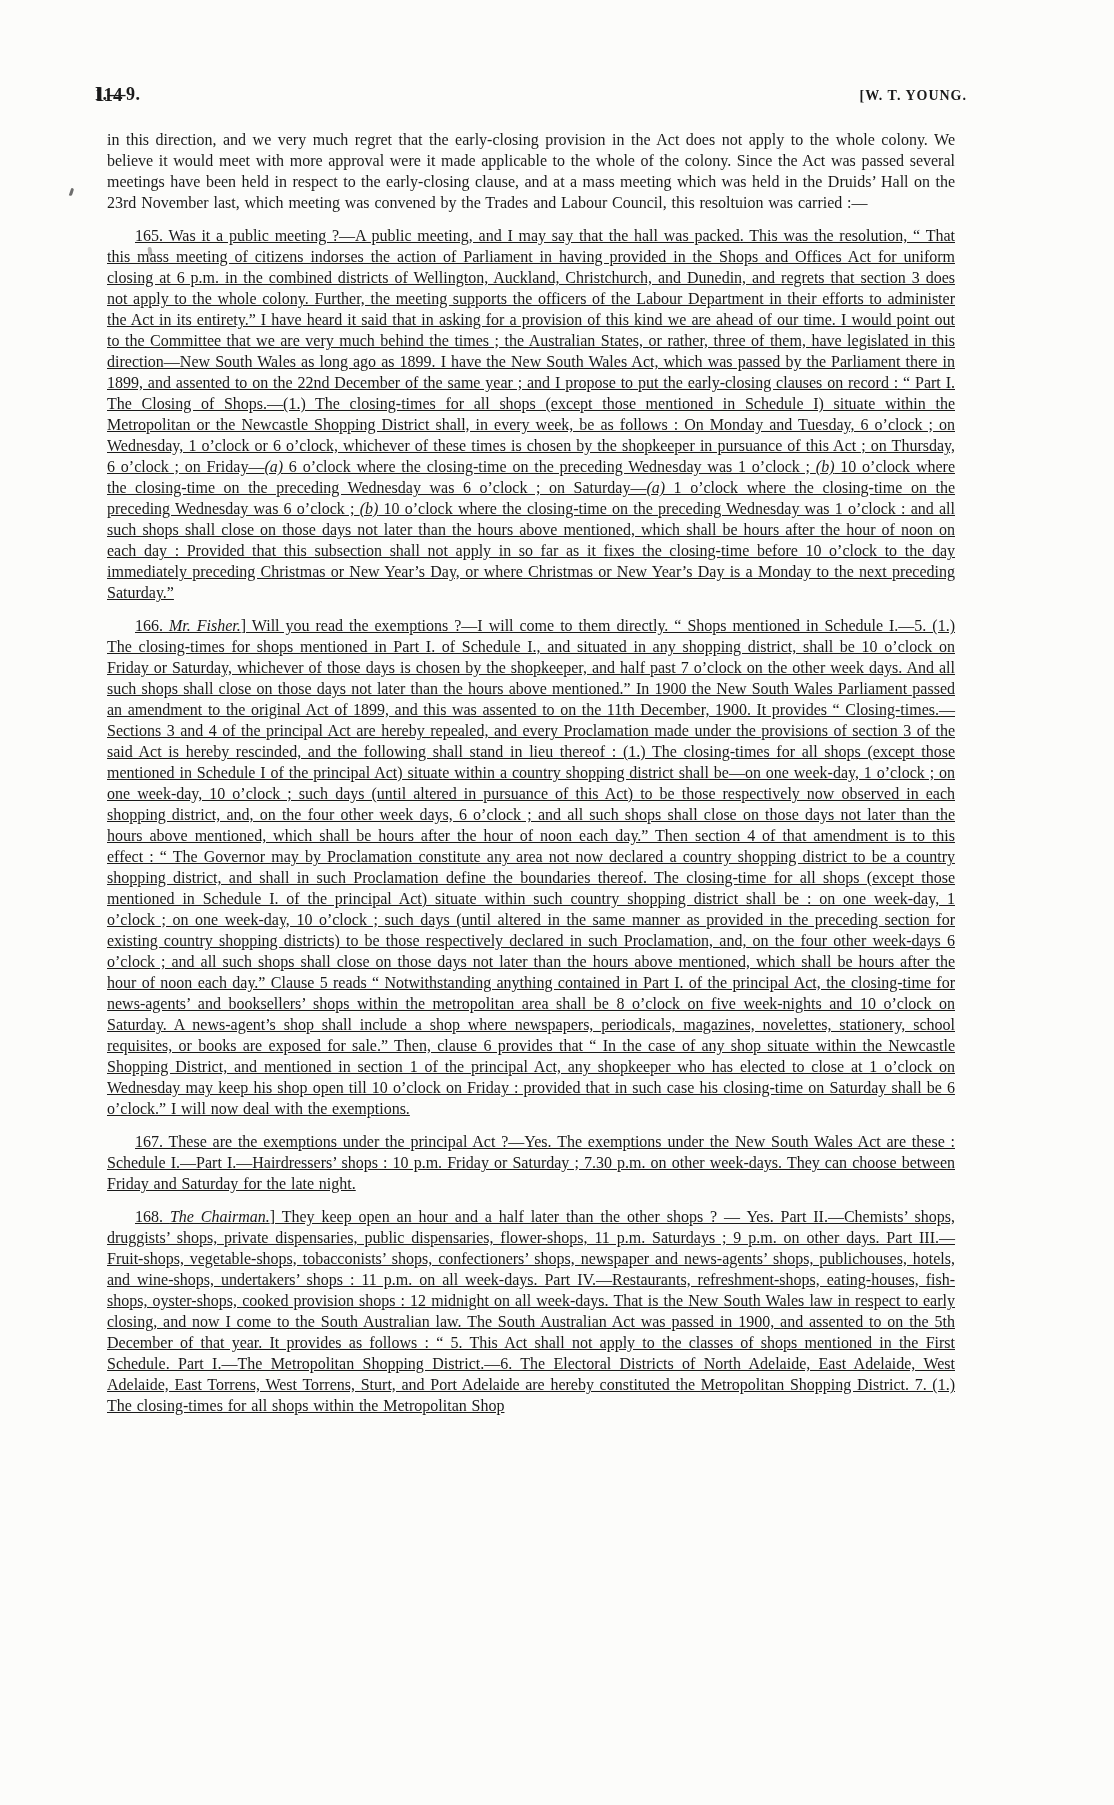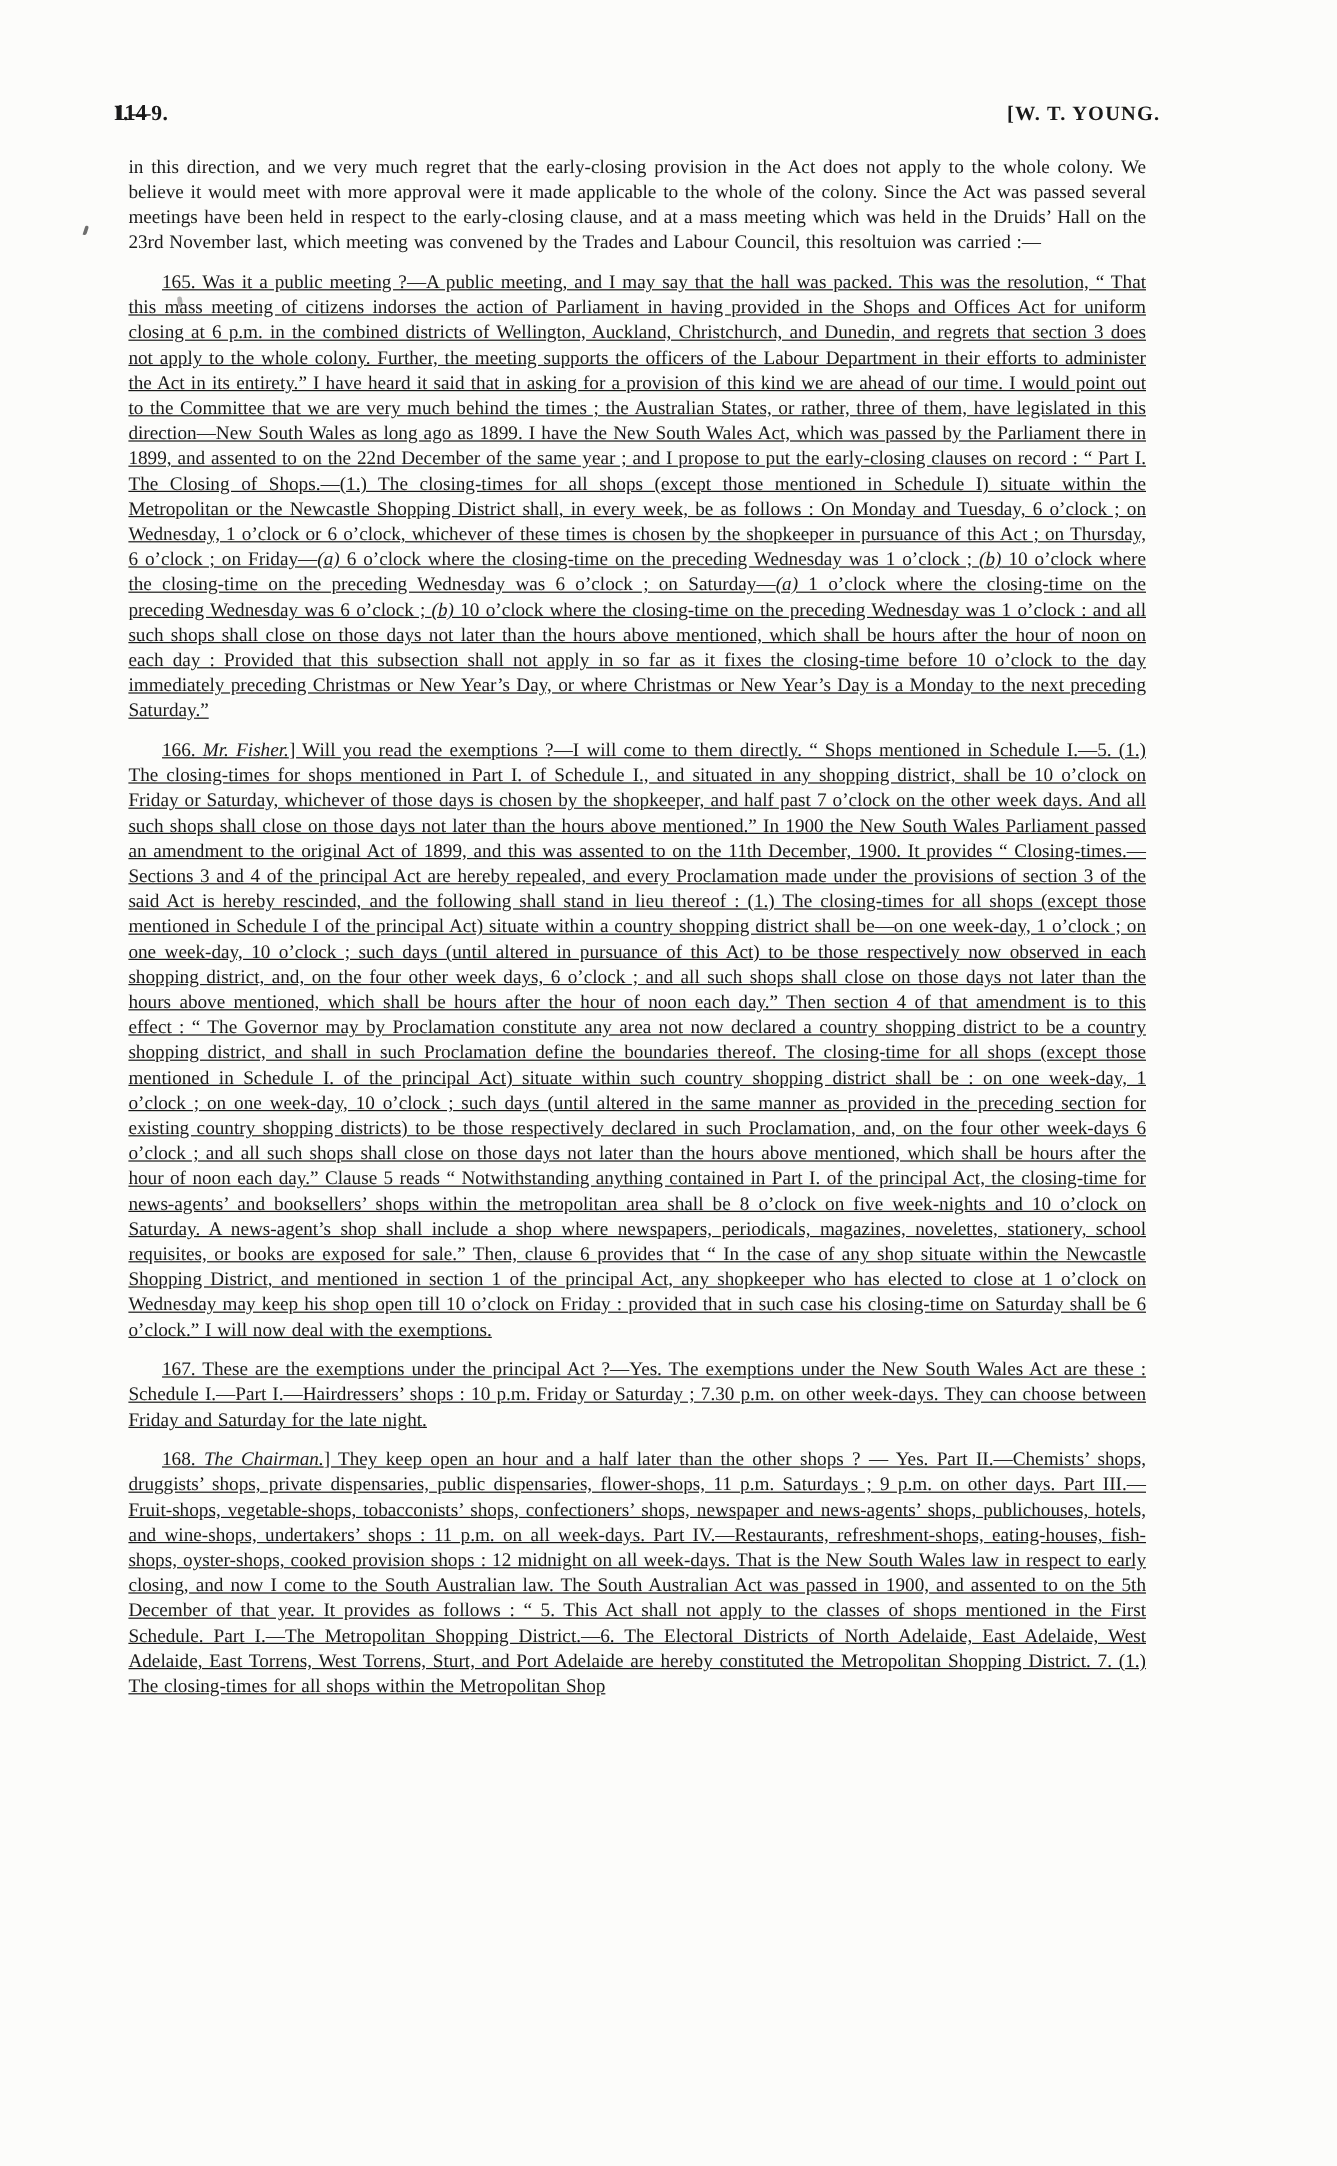--- a/index.html
+++ b/index.html
@@ -15,21 +15,21 @@
   .content { position: absolute; left: 95px; top: 84px; width: 872px; }
   .page-header {
     position: relative;
     display: flex; align-items: baseline;
     margin-bottom: 23px;
     height: 22px;
     font-weight: bold;
   }
   .h-left  { font-size: 18px; letter-spacing: 0.5px; }
   .h-center{ position: absolute; left: 0; right: 0; text-align: left; font-size: 19px; }
-  .h-right { margin-left: auto; font-size: 17px; letter-spacing: 1px; }
+  .h-right { margin-left: auto; font-size: 14px; letter-spacing: 1px; }
   .doc-body p {
     margin: 12px;
     text-align: justify;
     font-size: 16px;
     line-height: 21px;
     word-spacing: 0.05em;
   }
   .doc-body p.indent { text-indent: 28px; text-decoration: underline; }
   .doc-body i { font-style: italic; }
   

